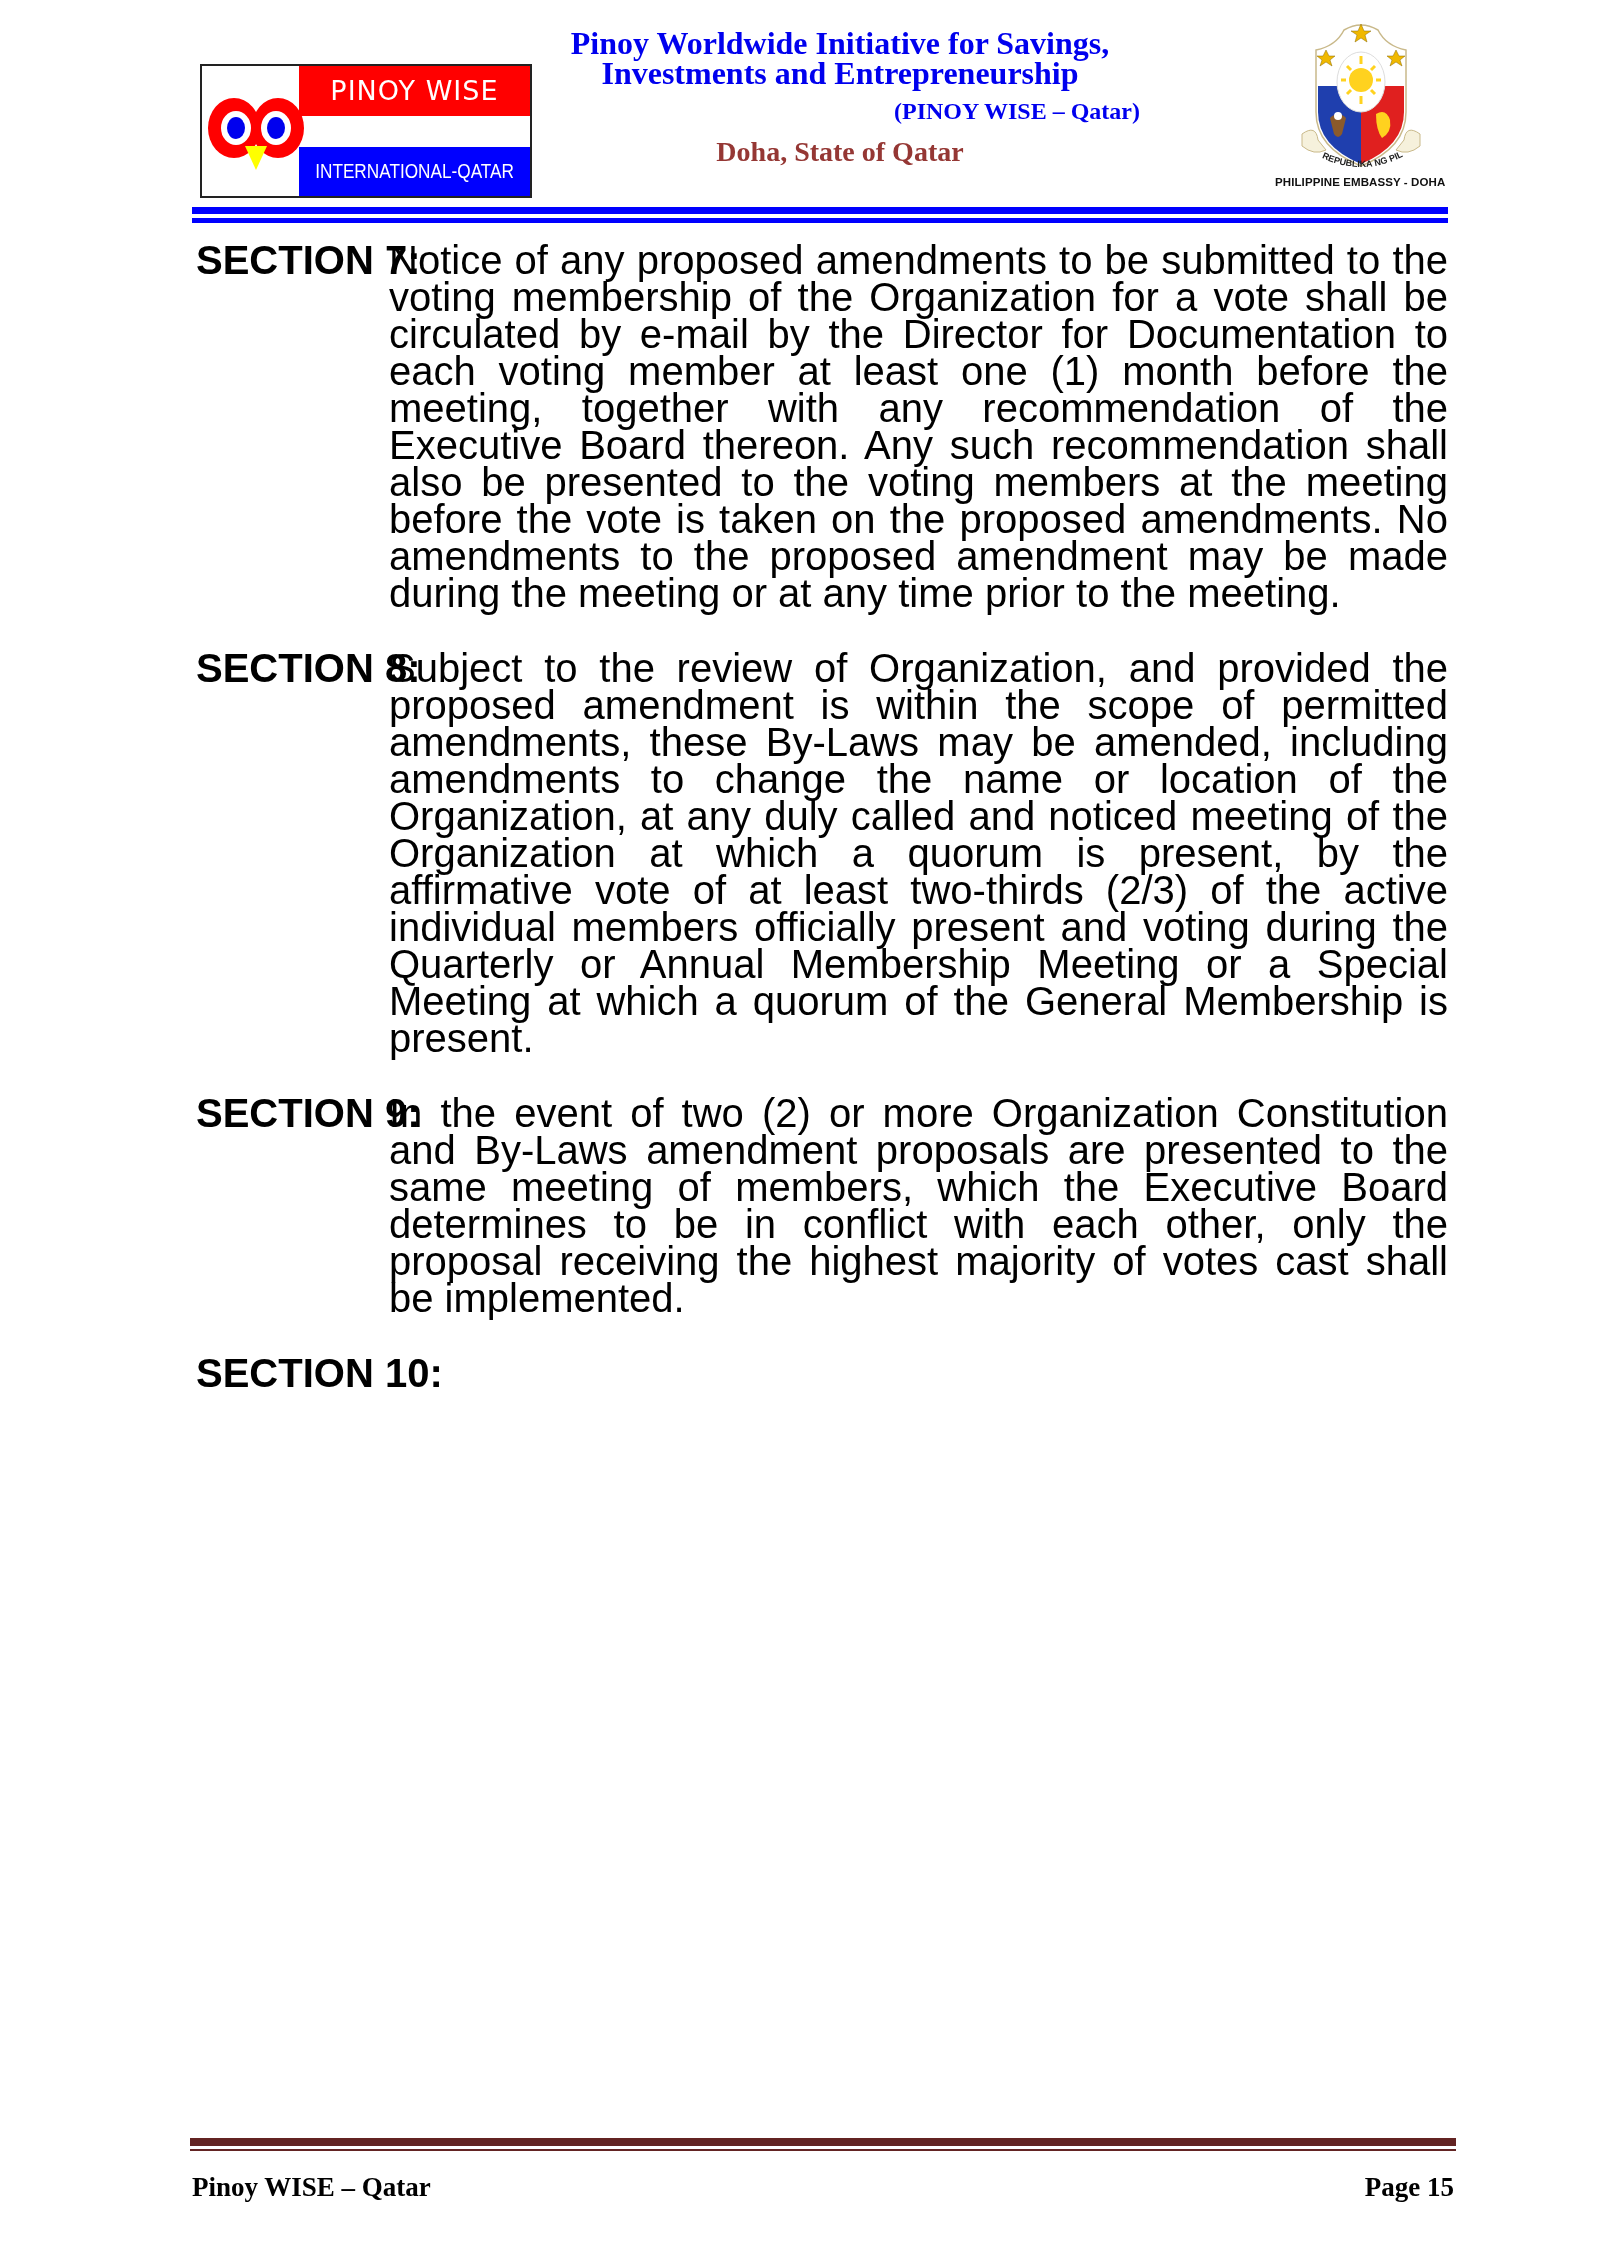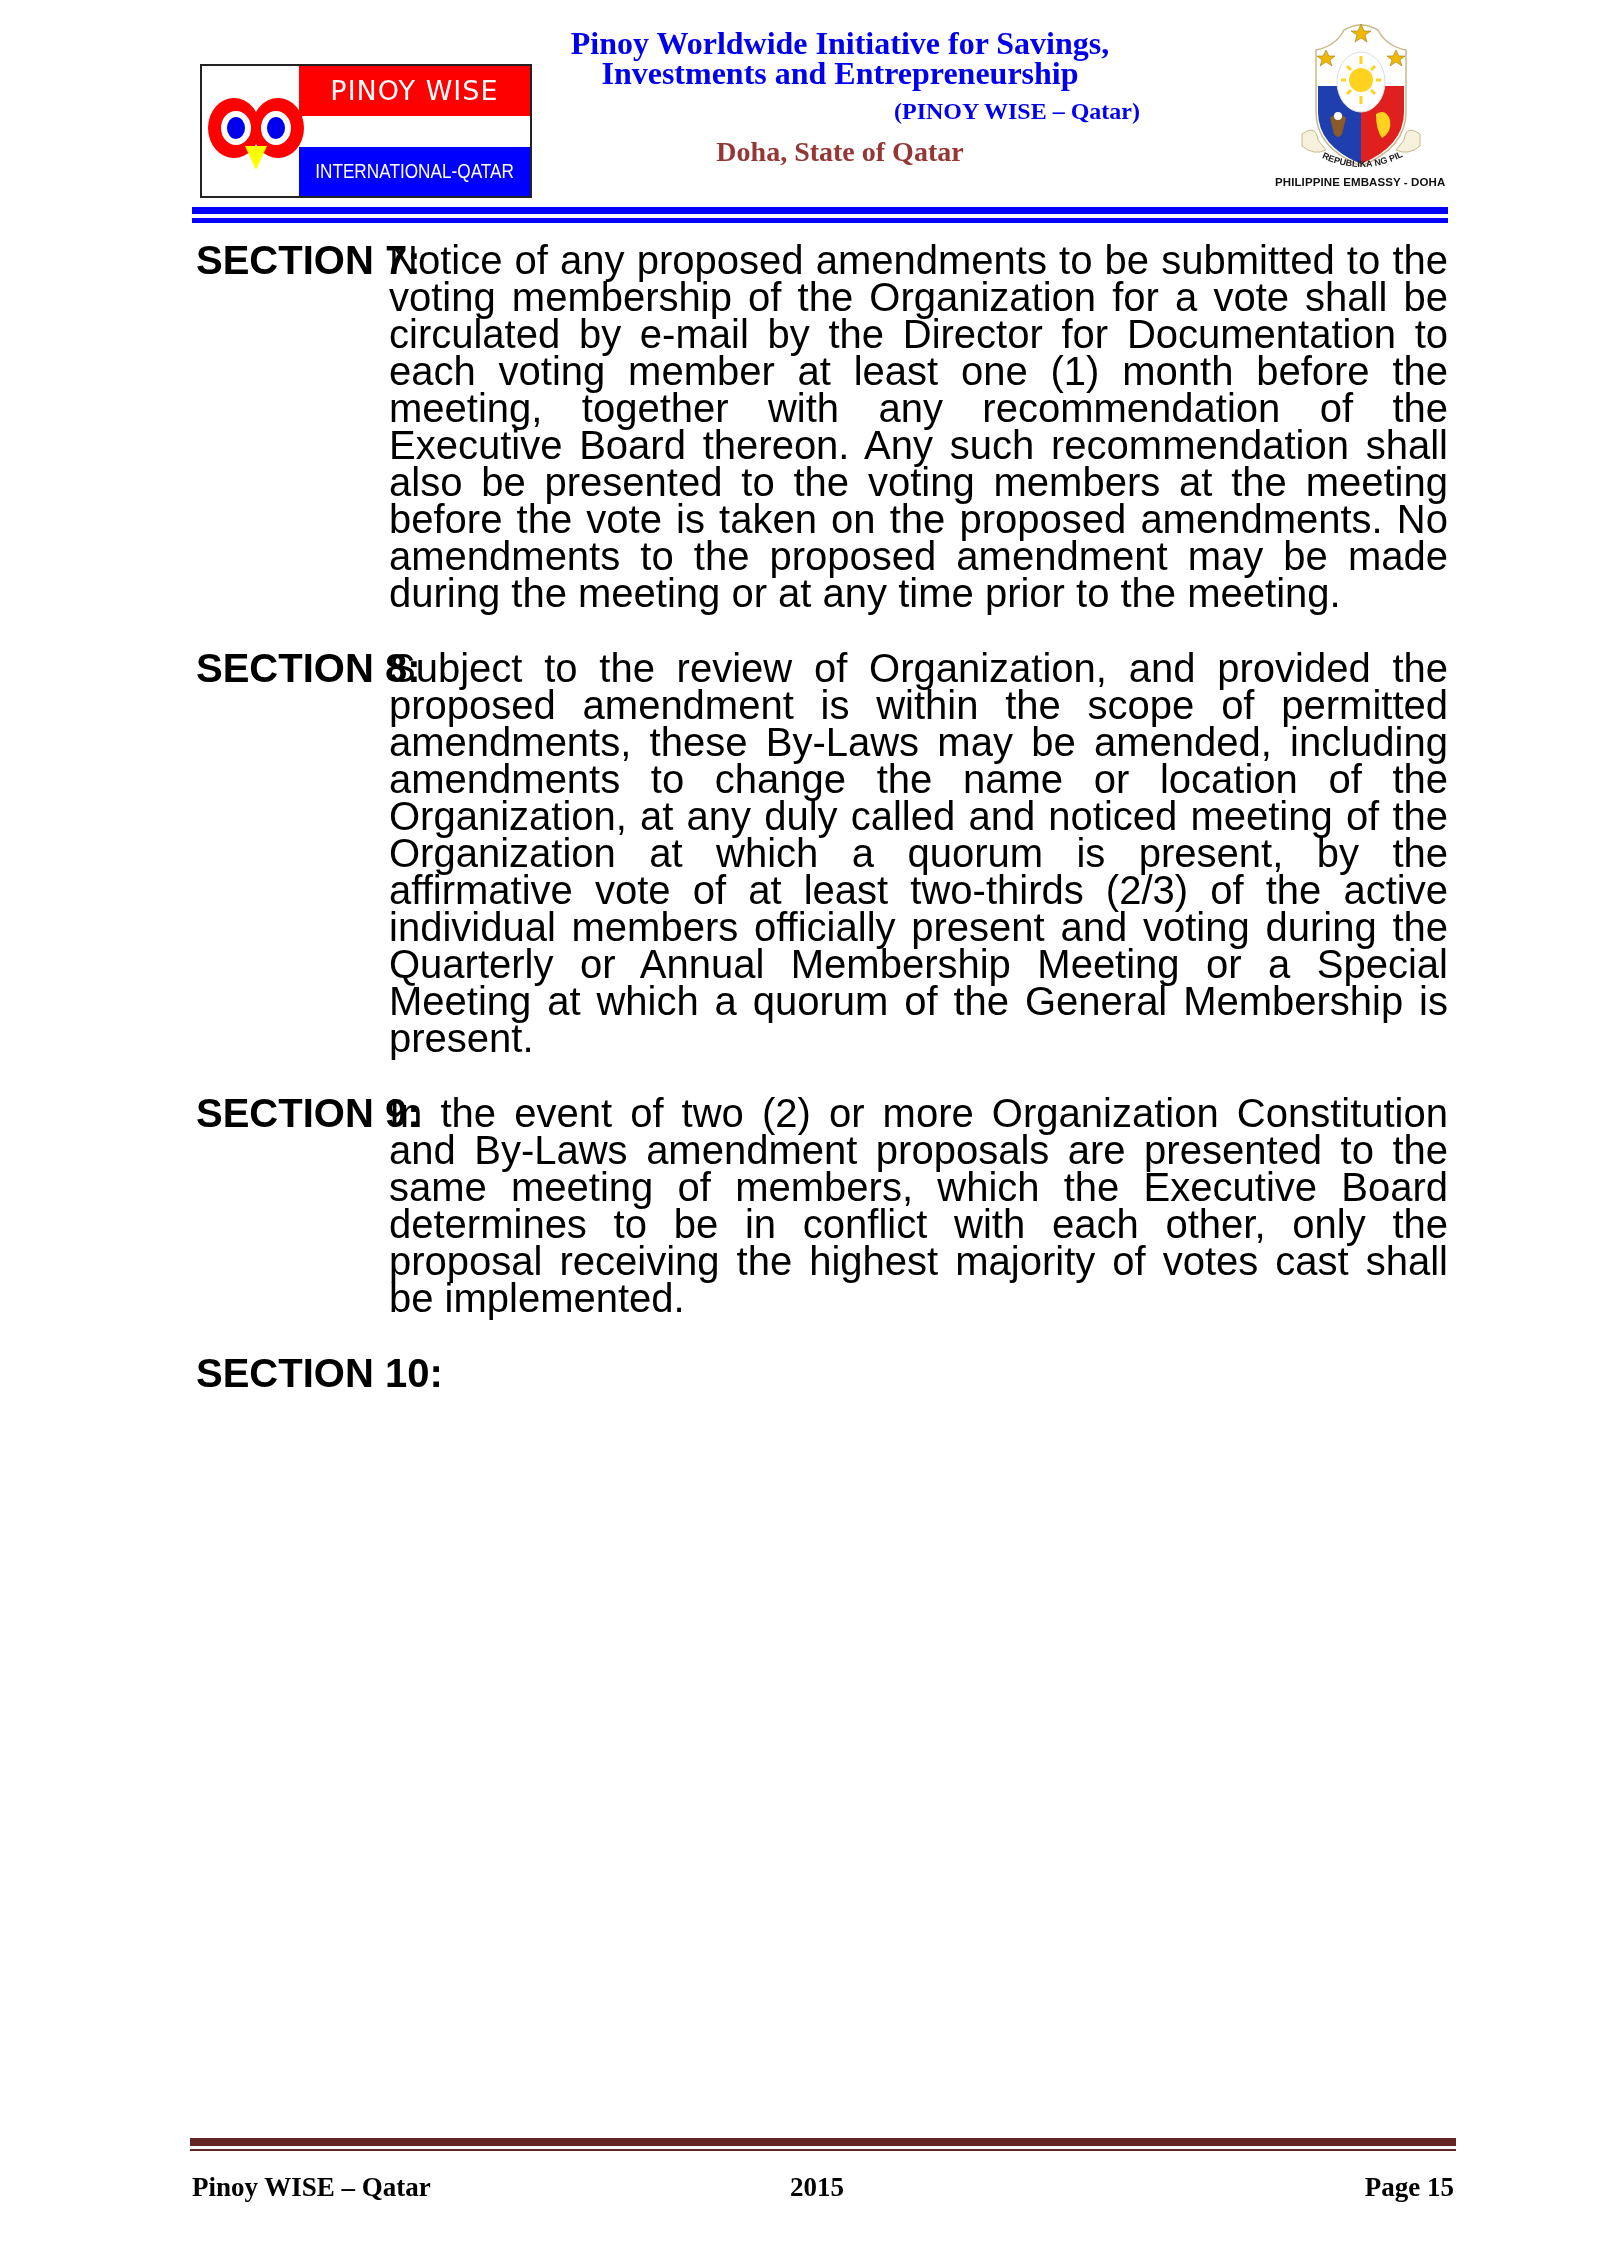--- a/index.html
+++ b/index.html
@@ -150,16 +150,15 @@
     </div>
     <div class="section wide-label">
       <div class="section-label">SECTION 10:</div>
     </div>
   </div>
 
   <div class="rule-maroon-thick"></div>
   <div class="rule-maroon-thin"></div>
   <div class="footer">
     <span class="footer-left">Pinoy WISE – Qatar</span>
-    <span class="footer-center">2015</span>
     <span class="footer-right">Page 15</span>
   </div>
 </div>
 
 </body></html>

